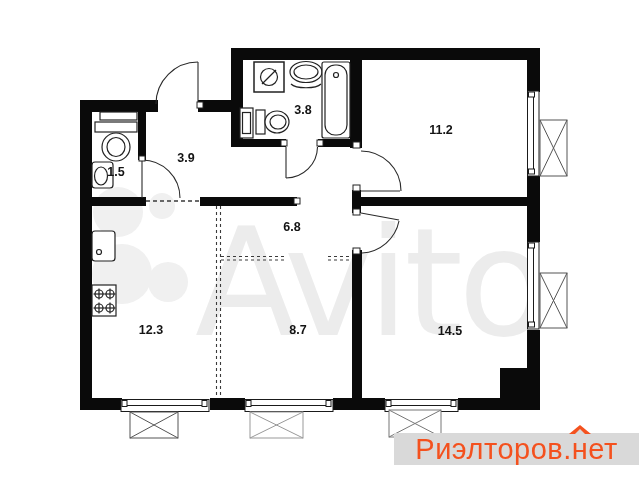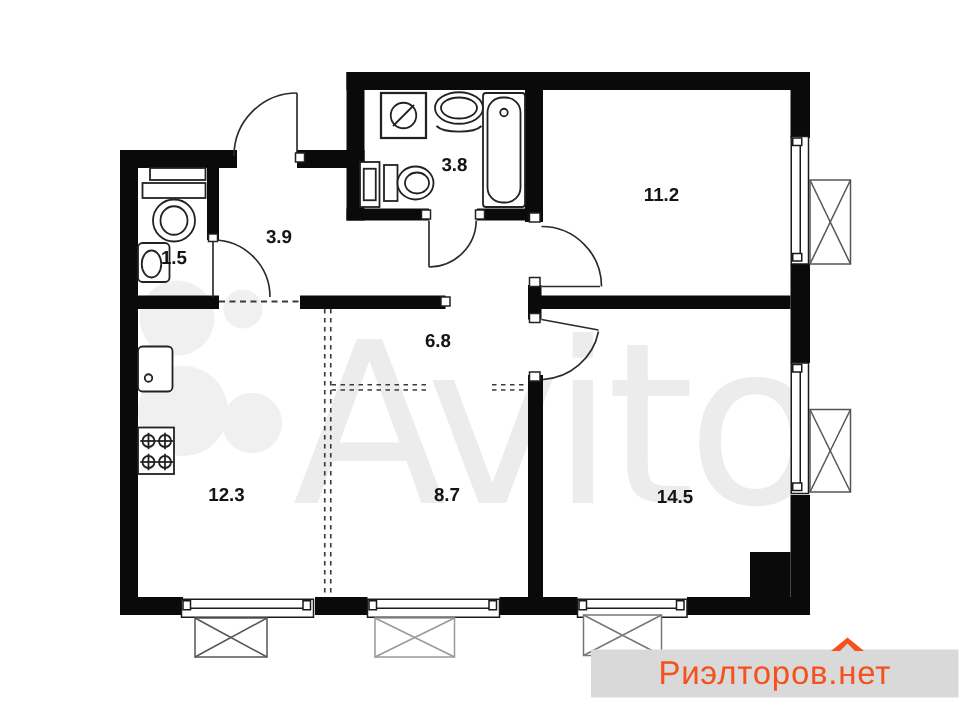--- a/index.html
+++ b/index.html
@@ -6,21 +6,21 @@
   body{width:639px;height:480px;position:relative;overflow:hidden;
        font-family:"Liberation Sans", sans-serif;}
   .stage{position:absolute;left:0;top:0;width:639px;height:480px;}
   svg{position:absolute;left:0;top:0;display:block;}
   .room-label{font-family:"Liberation Sans",sans-serif;font-size:12.5px;font-weight:600;
               fill:#141414;text-anchor:middle;}
   .wm-text{font-family:"DejaVu Sans",sans-serif;font-weight:500;font-size:150px;
            fill:#ececec;letter-spacing:-5px;}
   .logo{position:absolute;left:394px;top:433px;width:245px;height:32px;
         background:#d9d9d9;display:flex;align-items:center;justify-content:center;
-        color:#f4511e;font-size:22px;line-height:32px;letter-spacing:0.5px;
+        color:#f4511e;font-size:29px;line-height:32px;letter-spacing:0.5px;
         white-space:nowrap;}
   .nwrap{position:relative;display:inline-block;}
   .roof{position:absolute;left:50%;top:-8px;transform:translateX(-50%);
         width:0;height:0;border-left:11px solid transparent;
         border-right:11px solid transparent;border-bottom:9px solid #f4511e;}
   .roof::after{content:"";position:absolute;left:-5px;top:4px;width:0;height:0;
         border-left:5px solid transparent;border-right:5px solid transparent;
         border-bottom:5px solid #d9d9d9;}
 </style>
 </head>

